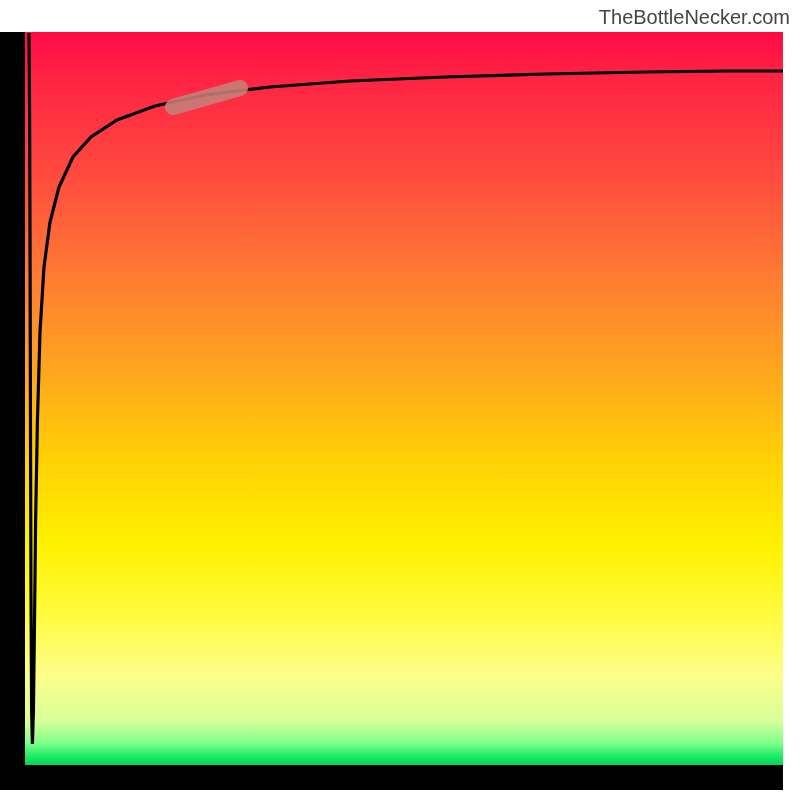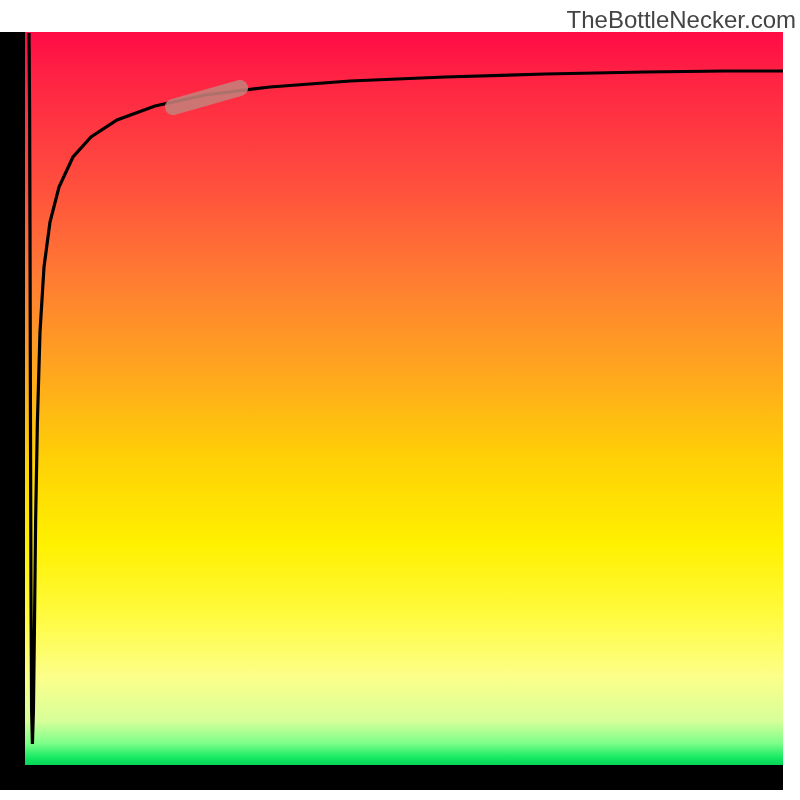--- a/index.html
+++ b/index.html
@@ -1,17 +1,17 @@
 <!DOCTYPE html>
 <html><head>
 <meta charset="utf-8">
 <style>
 html,body{margin:0;padding:0;width:800px;height:800px;background:#fff;}
 .container{position:relative;width:800px;height:800px;}
-.watermark{position:absolute;top:6px;right:4px;font-family:Arial,Helvetica,sans-serif;font-size:24px;color:#444;font-weight:400;}
+.watermark{position:absolute;top:6px;right:10px;font-family:Arial,Helvetica,sans-serif;font-size:20px;color:#444;font-weight:400;}
 .plot-area{position:absolute;left:25px;top:32px;width:758px;height:733px;}
 .gradient-fill{position:absolute;left:0;top:0;width:100%;height:100%;
   background:linear-gradient(to bottom,
     #ff0b45 0%,
     #ff2244 6%,
     #ff4c3e 20%,
     #ff7a33 33%,
     #ffa51f 46%,
     #ffd006 58%,
     #fff100 70%,

